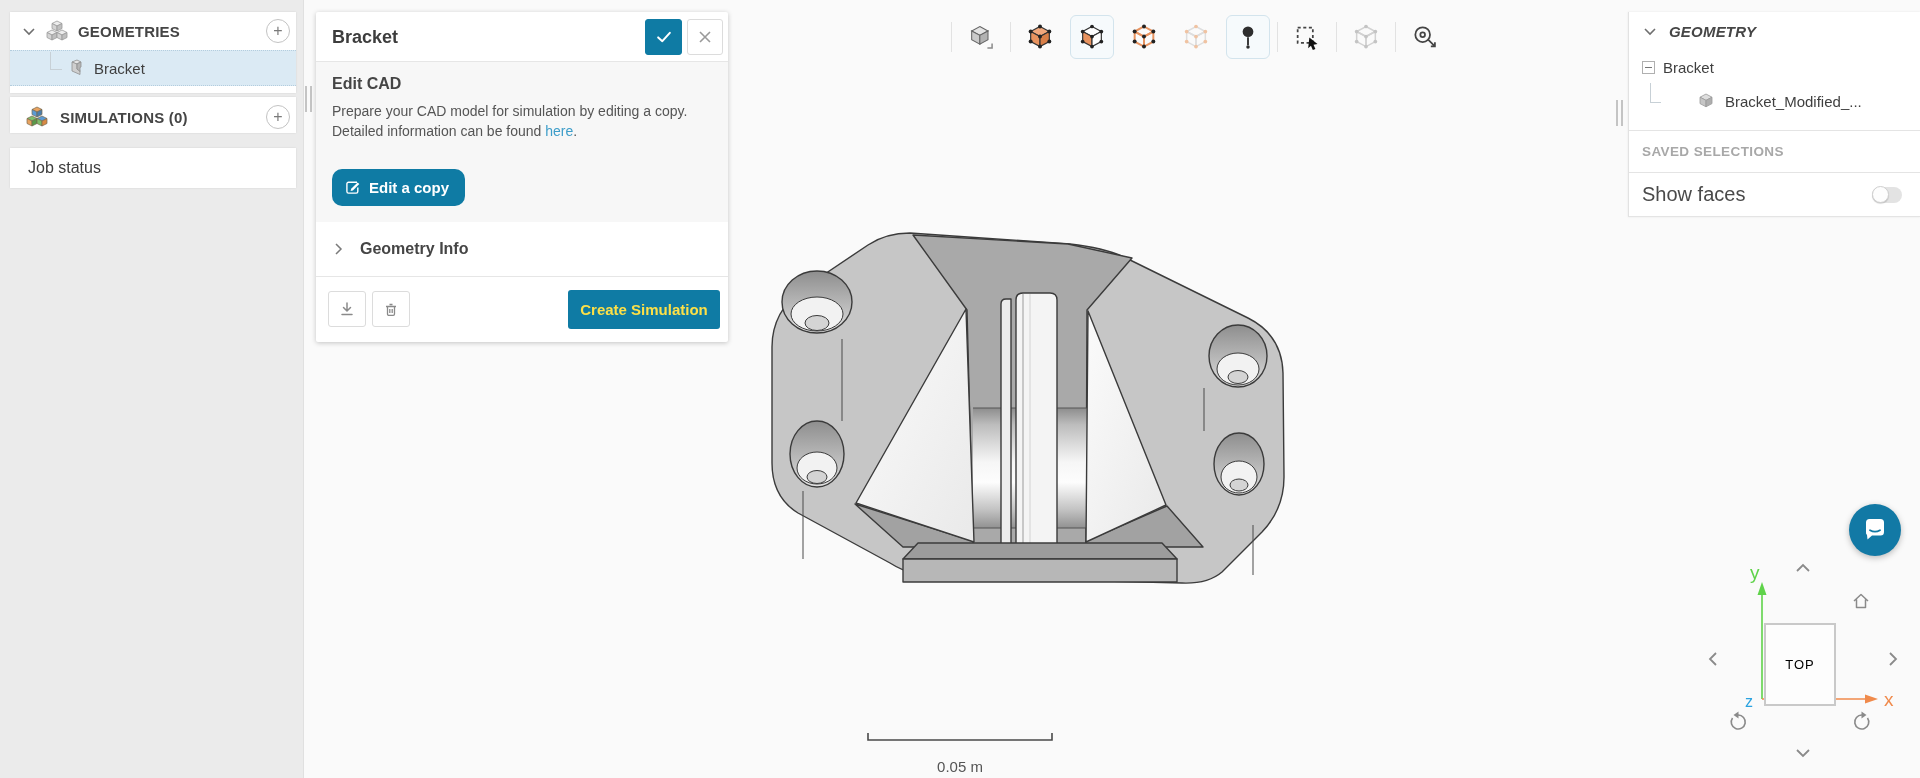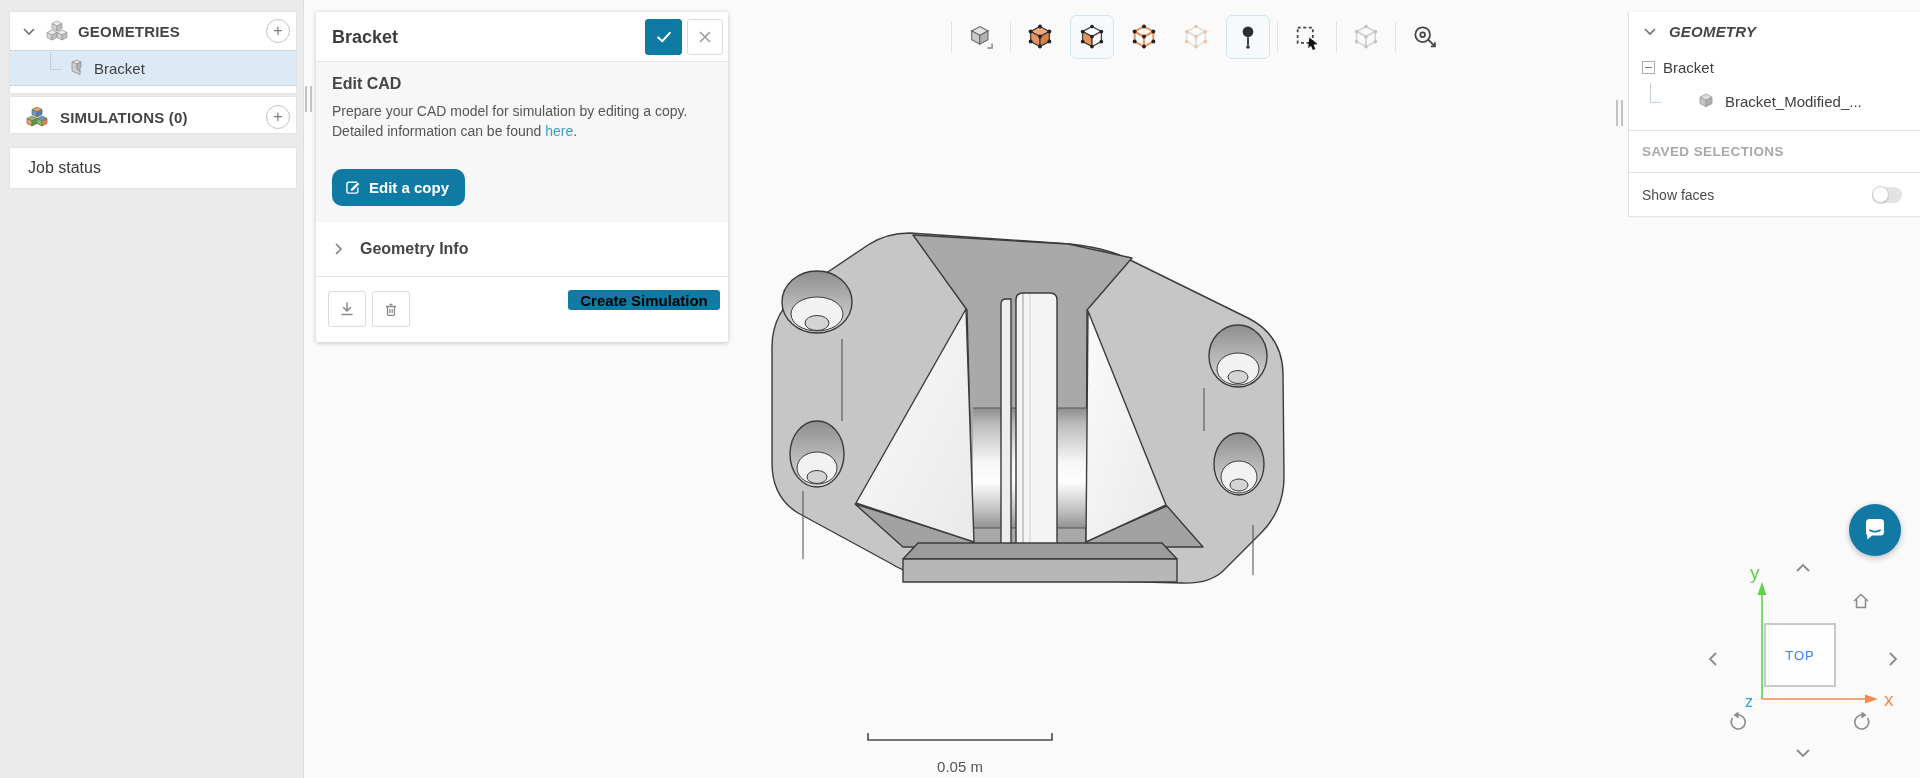--- a/index.html
+++ b/index.html
@@ -41,21 +41,21 @@
   .editcad { position:absolute; top:50px; left:0; width:100%; height:160px; background:#f7f7f7; }
   .editcad h3 { position:absolute; left:16px; top:13px; font-size:16px; font-weight:700; color:#454545; }
   .editcad p { position:absolute; left:16px; top:40px; width:382px; font-size:14px; line-height:19.5px; color:#555; }
   .editcad a { color:#3d9dc9; text-decoration:none; }
   .btn-editcopy { position:absolute; left:16px; top:107px; height:37px; padding:0 16px 0 12px; background:#0f7ba4; border:none; border-radius:10px; color:#fff; font-size:15px; font-weight:700; display:flex; align-items:center; gap:8px; font-family:inherit; }
   .geo-info-row { position:absolute; top:210px; left:0; width:100%; height:55px; border-bottom:1px solid #e6e6e6; display:flex; align-items:center; }
   .geo-info-row .lbl { font-size:16px; font-weight:600; color:#454545; margin-left:12px; }
   .panel-footer { position:absolute; top:265px; left:0; width:100%; height:65px; }
   .icon-btn { position:absolute; top:14px; width:38px; height:36px; background:#fff; border:1px solid #dcdcdc; border-radius:3px; }
   .icon-btn svg { position:absolute; left:50%; top:50%; transform:translate(-50%,-50%); }
-  .btn-create { position:absolute; right:8px; top:13px; width:152px; height:20px; background:#0f7ba4; border:none; border-radius:3px; color:#000000; font-size:15px; font-weight:700; font-family:inherit; }
+  .btn-create { position:absolute; right:8px; top:13px; width:152px; height:39px; background:#0f7ba4; border:none; border-radius:3px; color:#fde047; font-size:15px; font-weight:700; font-family:inherit; }
 
   
   .toolbar { left:948px; top:13px; height:48px; display:flex; align-items:center; }
   .tb-cell { width:44px; height:44px; display:flex; align-items:center; justify-content:center; border-radius:6px; margin:0 4px; }
   .tb-cell.active { background:#f6fafc; border:1px solid #d3e4ed; }
   .tb-sep { width:1px; height:30px; background:#e2e2e2; margin:0 3px; }
 
   
   .rpanel { left:1628px; top:12px; width:292px; height:205px; background:#fff; border-left:1px solid #e2e2e2; box-shadow:0 0 2px rgba(0,0,0,.08); }
   .rrow { position:absolute; left:0; width:100%; display:flex; align-items:center; }
@@ -64,30 +64,30 @@
   .r-parent { top:40px; height:30px; }
   .minus-box { width:13px; height:13px; border:1px solid #b0b0b0; background:#fff; margin:0 8px 0 13px; position:relative; flex:0 0 auto; }
   .minus-box::after { content:""; position:absolute; left:2px; right:2px; top:5px; border-top:1px solid #777; }
   .r-child { top:72px; height:34px; }
   .r-elbow { width:11px; height:20px; border-left:1px solid #c7d0d6; border-bottom:1px solid #c7d0d6; margin:-16px 8px 0 21px; flex:0 0 auto; }
   .cube-sm { margin:0 10px 0 28px; flex:0 0 auto; }
   .r-div { position:absolute; left:0; width:100%; border-top:1px solid #e4e4e4; }
   .saved-row { top:119px; height:41px; }
   .saved-lbl { font-size:13.5px; font-weight:700; letter-spacing:.4px; color:#a8a8a8; margin-left:13px; }
   .faces-row { top:161px; height:43px; }
-  .faces-lbl { font-size:14px; color:#4a4a4a; margin-left:13px; }
+  .faces-lbl { font-size:20px; color:#4a4a4a; margin-left:13px; }
   .toggle { position:absolute; right:18px; top:50%; margin-top:-8px; width:30px; height:16px; background:#e3e3e3; border-radius:8px; }
   .toggle .knob { position:absolute; left:0px; top:-1px; width:17px; height:17px; background:#fdfdfd; border:1px solid #cfcfcf; border-radius:50%; box-shadow:0 1px 1px rgba(0,0,0,.15); }
 
   
   .scalebar { left:850px; top:728px; width:220px; }
   .scalebar .lbl { position:absolute; top:30px; left:0; width:220px; text-align:center; font-size:15px; color:#555; }
   .navwidget { left:1690px; top:545px; width:230px; height:233px; }
   .nav-btn { position:absolute; width:26px; height:26px; display:flex; align-items:center; justify-content:center; }
-  .top-face { position:absolute; left:74px; top:78px; width:72px; height:64px; border:2px solid #c9c9c9; background:#fdfdfd; display:flex; align-items:center; justify-content:center; font-size:13px; letter-spacing:1px; color:#3b82f6; }
+  .top-face { position:absolute; left:74px; top:78px; width:72px; height:83px; border:2px solid #c9c9c9; background:#fdfdfd; display:flex; align-items:center; justify-content:center; font-size:13px; letter-spacing:1px; color:#000000; }
   .axes-svg { position:absolute; left:0; top:0; }
   .chat-btn { left:1849px; top:504px; width:52px; height:52px; border-radius:50%; background:#1279a5; box-shadow:0 2px 6px rgba(0,0,0,.25); display:flex; align-items:center; justify-content:center; }
 </style>
 </head>
 <body>
 
 <div class="abs top-band"></div>
 
 <div class="abs" style="left:304px;top:0;width:1616px;height:778px;background:#fafafa;padding-left:28px;">
 

